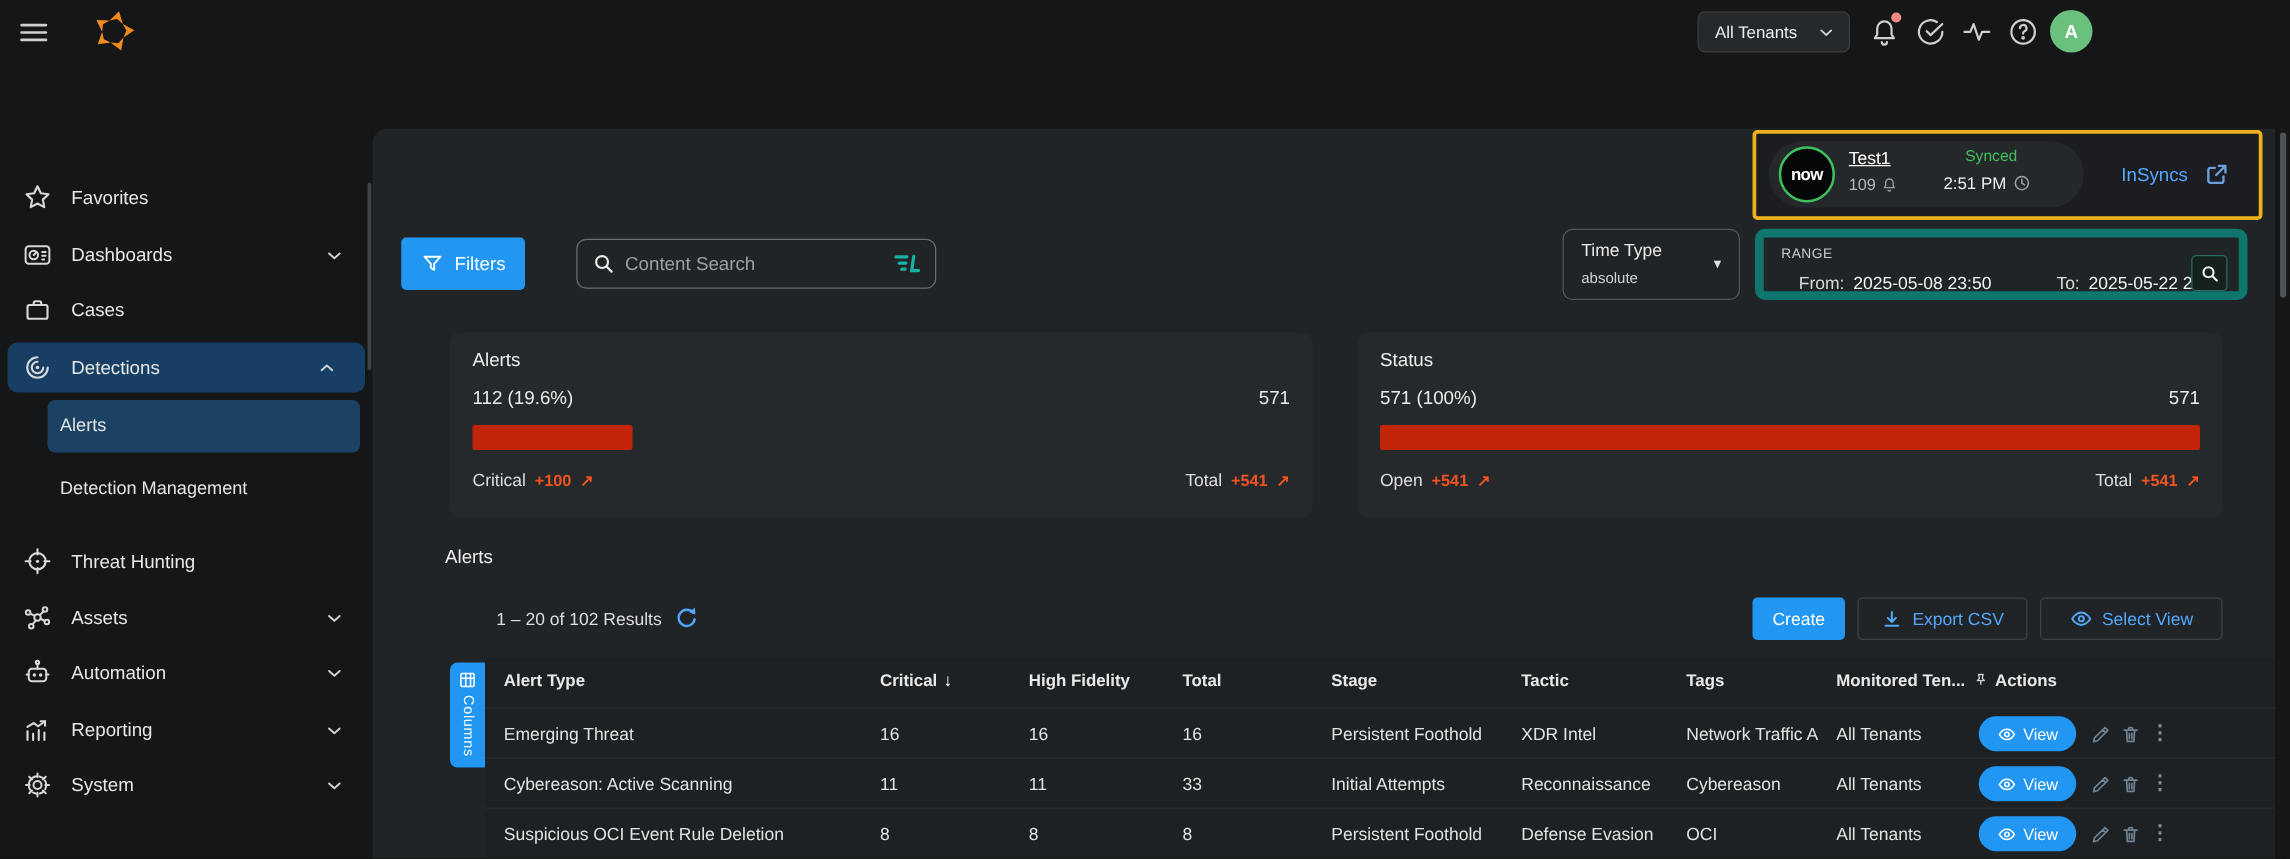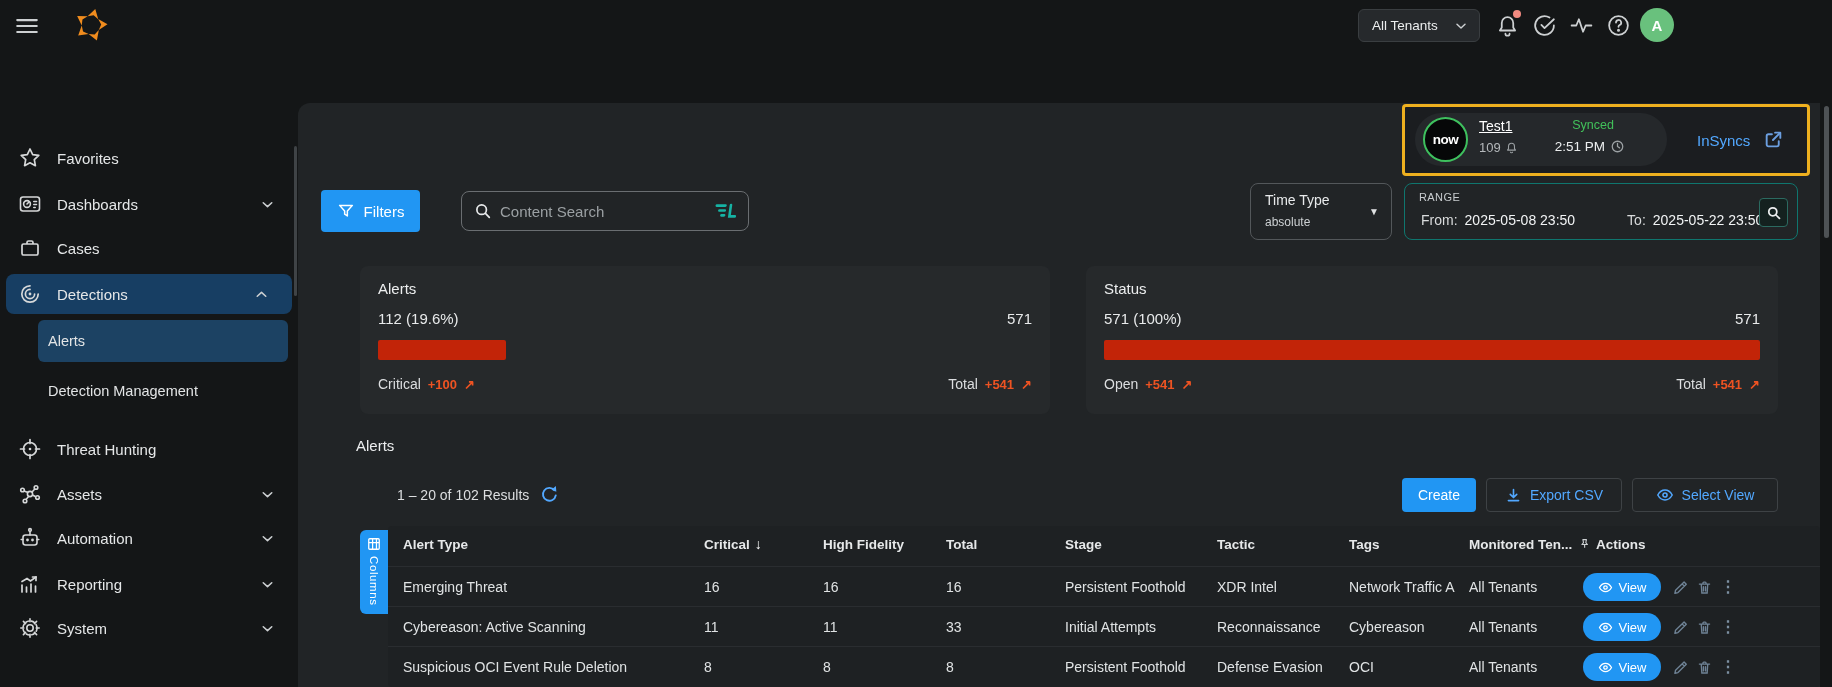--- a/index.html
+++ b/index.html
@@ -57,23 +57,23 @@
     display:flex; align-items:center; justify-content:center; gap:9px; }
   .search-box { position:absolute; left:461px; top:191px; width:288px; height:40px; border:1.5px solid #6a6e71;
     border-radius:8px; display:flex; align-items:center; padding:0 10px 0 12px; background:transparent; }
   .search-box input { flex:1; background:transparent; border:none; outline:none; color:#e8eaeb;
     font-size:15px; font-family:inherit; min-width:0; }
   .search-box input::placeholder { color:#9ba0a3; }
   .tt-box { position:absolute; left:1250px; top:183px; width:142px; height:57px; border:1px solid #53575a; border-radius:8px; cursor:pointer; }
   .tt-label { position:absolute; left:14px; top:8px; font-size:14px; color:#e8eaeb; }
   .tt-value { position:absolute; left:14px; top:31px; font-size:12px; color:#cdd1d3; }
   .tt-tri { position:absolute; right:12px; top:22px; font-size:10px; color:#dfe1e2; }
-  .range-box { position:absolute; left:1404px; top:183px; width:394px; height:57px; border:1px solid #0f766e; border-radius:8px; }
+  .range-box { position:absolute; left:1404px; top:183px; width:394px; height:57px; border:7px solid #0f766e; border-radius:8px; }
   .range-label { position:absolute; left:14px; top:7px; font-size:11px; letter-spacing:.4px; color:#c8cccf; }
-  .range-row { position:absolute; left:16px; top:28px; font-size:14px; color:#d9dbdc; display:flex; gap:7px; align-items:flex-end; }
+  .range-row { position:absolute; left:28px; top:28px; font-size:14px; color:#d9dbdc; display:flex; gap:7px; align-items:flex-end; }
   .range-row b { color:#f2f4f5; font-weight:normal; }
   .range-search { position:absolute; right:9px; top:14px; width:29px; height:29px; border:1px solid #2b6a60;
     background:#14211f; border-radius:4px; display:flex; align-items:center; justify-content:center; color:#eceeef; cursor:pointer; }
 
   
   .card { position:absolute; top:266px; height:148px; background:#26292b; border-radius:8px; }
   .card-title { position:absolute; left:18px; top:14px; font-size:15px; color:#eceeef; }
   .card-vl { position:absolute; left:18px; top:44px; font-size:15px; color:#e8eaeb; }
   .card-vr { position:absolute; right:18px; top:44px; font-size:15px; color:#e8eaeb; }
   .card-bar { position:absolute; left:18px; right:18px; top:74px; height:20px; }

